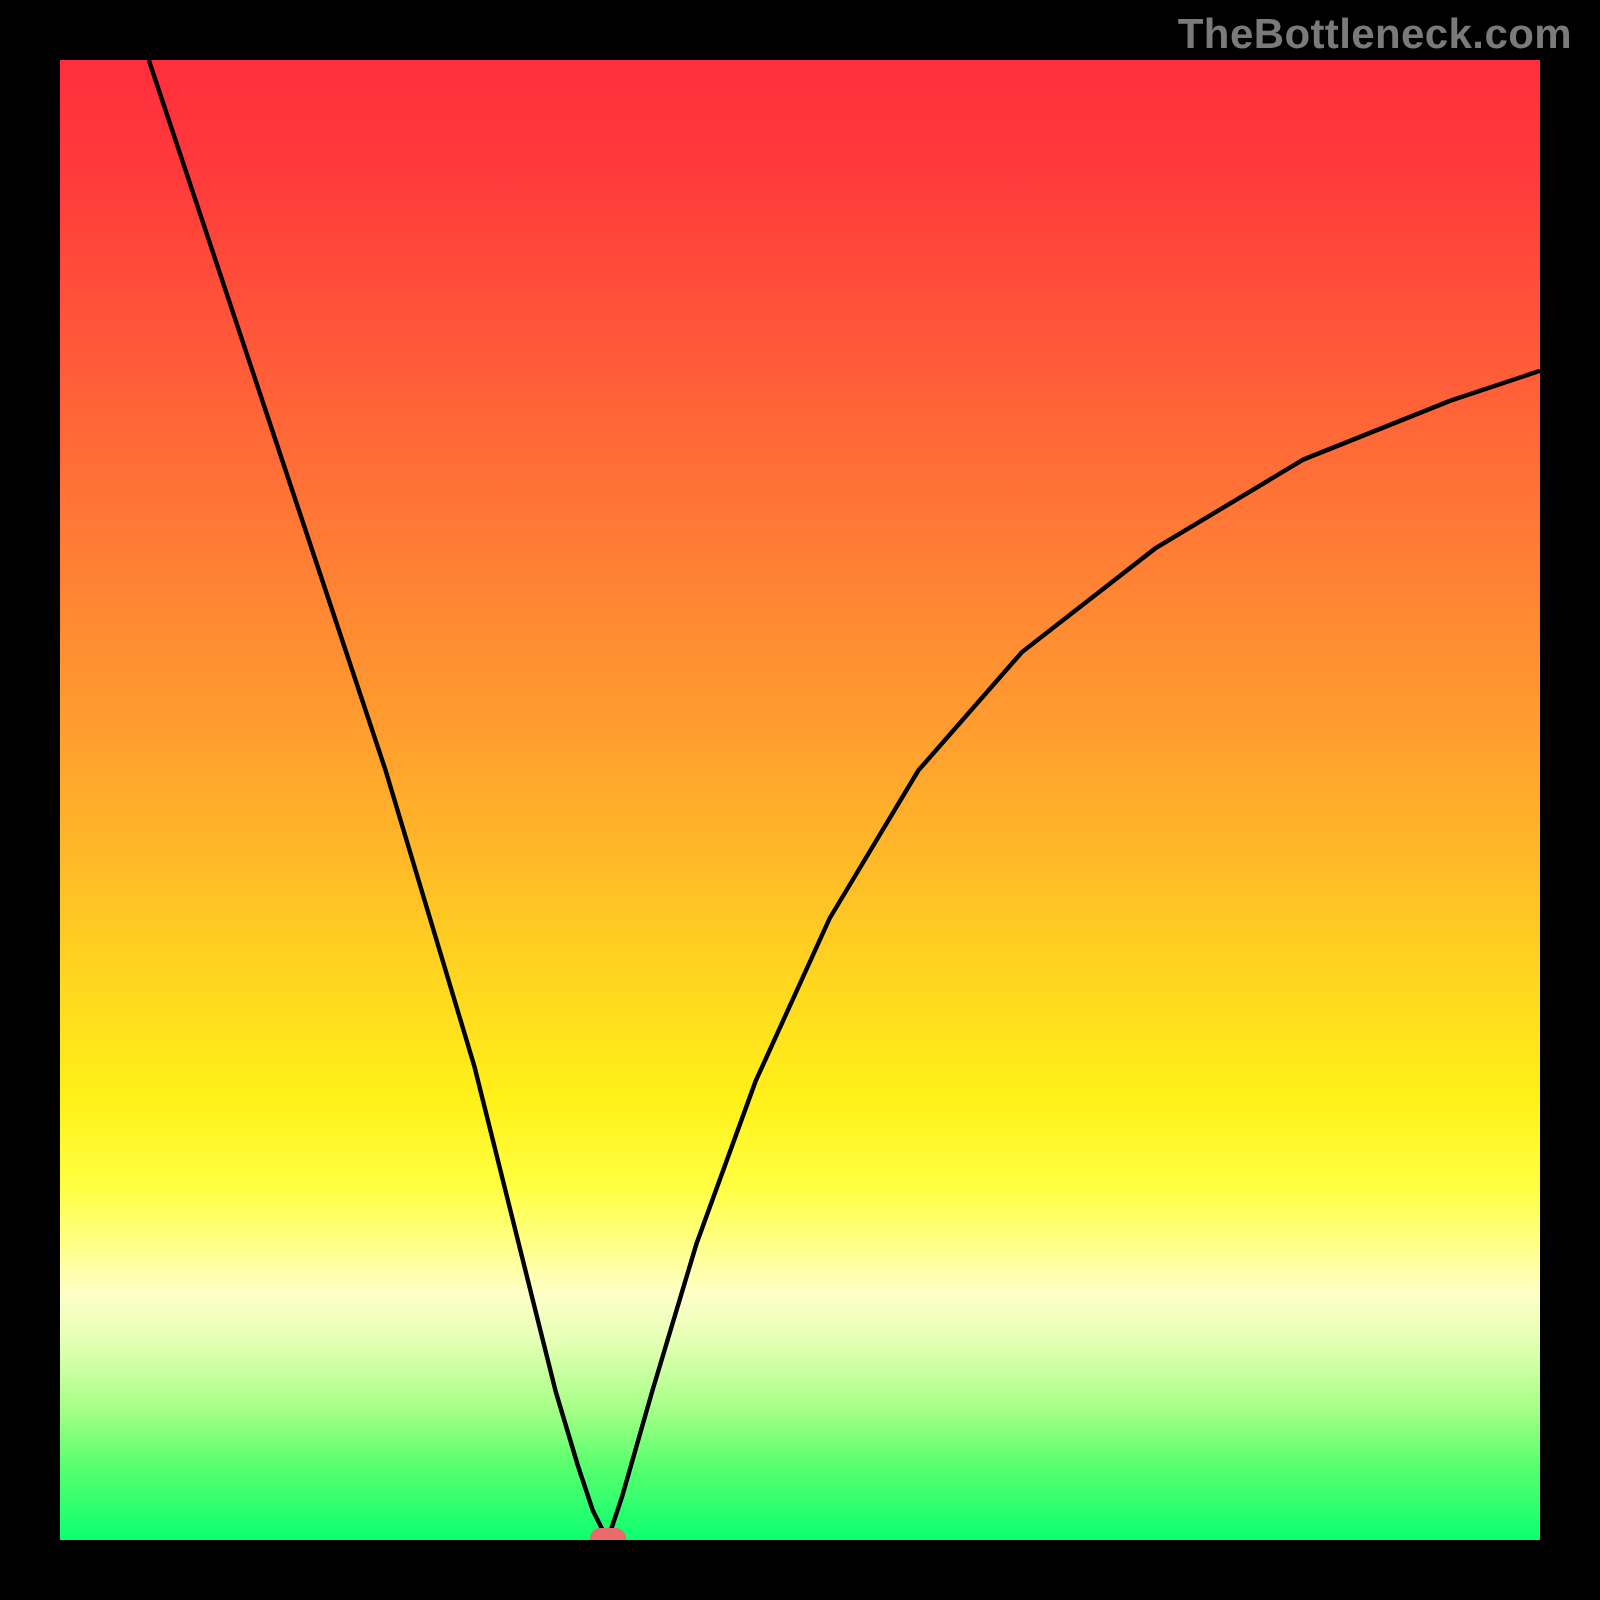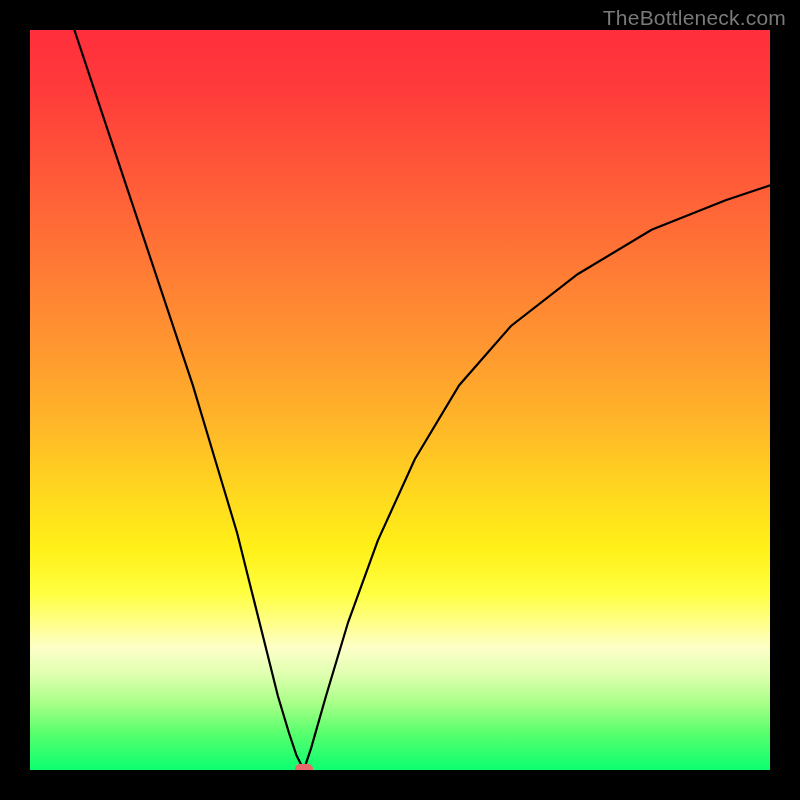--- a/index.html
+++ b/index.html
@@ -51,21 +51,21 @@
   svg.curve {
     position: absolute;
     inset: 0;
   }
   .watermark {
     position: absolute;
     top: 6px;
     right: 14px;
     color: #7a7a7a;
     font-size: 21px;
-    font-weight: 400;
+    font-weight: 700;
     letter-spacing: 0.2px;
     font-family: Arial, Helvetica, sans-serif;
   }
   .bottom-marker {
     position: absolute;
     width: 18px;
     height: 10px;
     border-radius: 5px;
     background: #e86a6a;
   }

